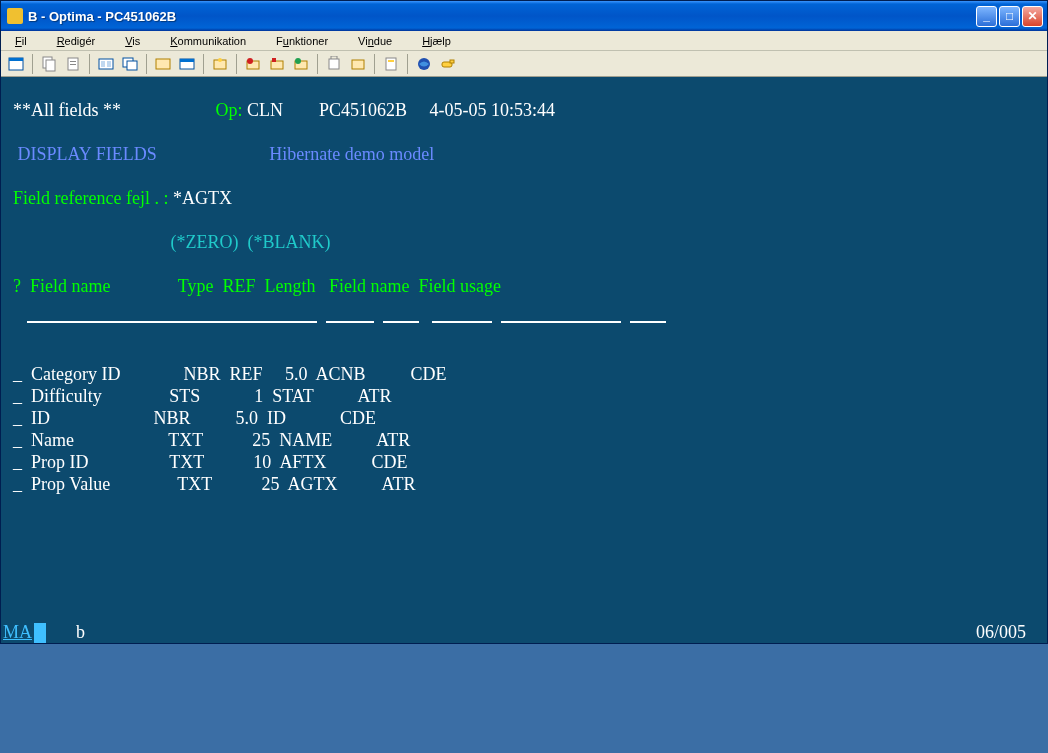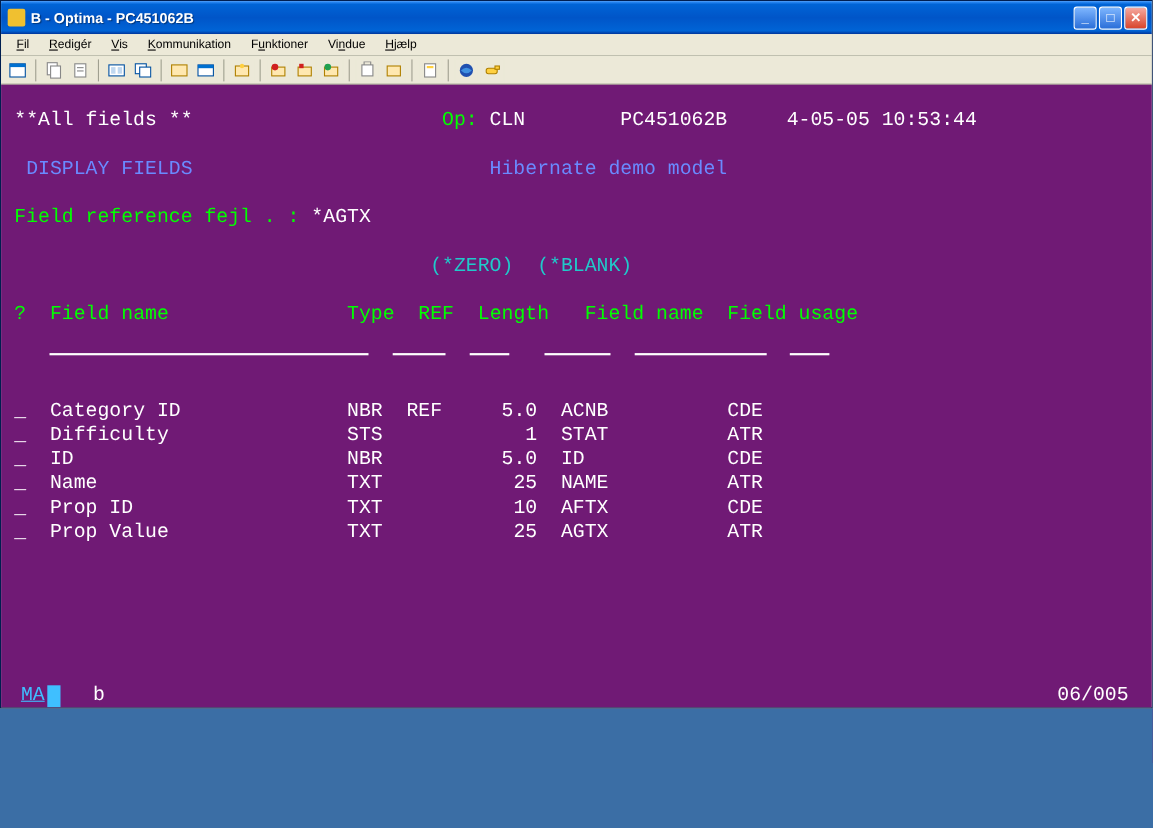--- a/index.html
+++ b/index.html
@@ -62,21 +62,21 @@
     color: #fff;
   }
   .menubar {
     height: 20px;
     background: #ece9d8;
     display: flex;
     align-items: center;
     padding: 0 6px;
     font-family: "Tahoma", sans-serif;
     font-size: 11px;
-    gap: 2px;
+    gap: 14px;
     border-bottom: 1px solid #c0c0b0;
   }
   .menubar .menuitem {
     padding: 2px 8px;
     cursor: pointer;
   }
   .menubar .menuitem span.ul { text-decoration: underline; }
   .toolbar {
     height: 26px;
     background: #ece9d8;
@@ -102,23 +102,23 @@
     background: #a0a090;
     margin: 0 3px;
   }
   .tbico {
     width: 16px;
     height: 16px;
     display:block;
   }
   .terminal {
     flex: 1;
-    background: #701a75;
-    color: #fff;
-    font-family: Liberation Mono, monospace;
+    background: #0c4a6e;
+    color: #fff;
+    font-family: Liberation Serif, serif;
     font-size: 18px;
     line-height: 22px;
     position: relative;
     padding-left: 12px;
     white-space: pre;
     overflow:hidden;
   }
   .terminal .row { height: 22px; }
   .c-white { color: #ffffff; }
   .c-green { color: #00ff00; }
@@ -127,21 +127,21 @@
   .underline-rule {
     display:inline-block;
     border-top: 2px solid #fff;
     height:2px;
     vertical-align: top;
     margin-top: 2px;
   }
   .statusbar-term {
     position: absolute;
     bottom: 0;
-    left: 16px;
+    left: 0;
     right: 0;
     height: 22px;
     display: flex;
     align-items: flex-end;
     color: #fff;
     font-size: 18px;
   }
   .statusbar-term .ma {
     background: transparent;
     color: #3fbfff;

